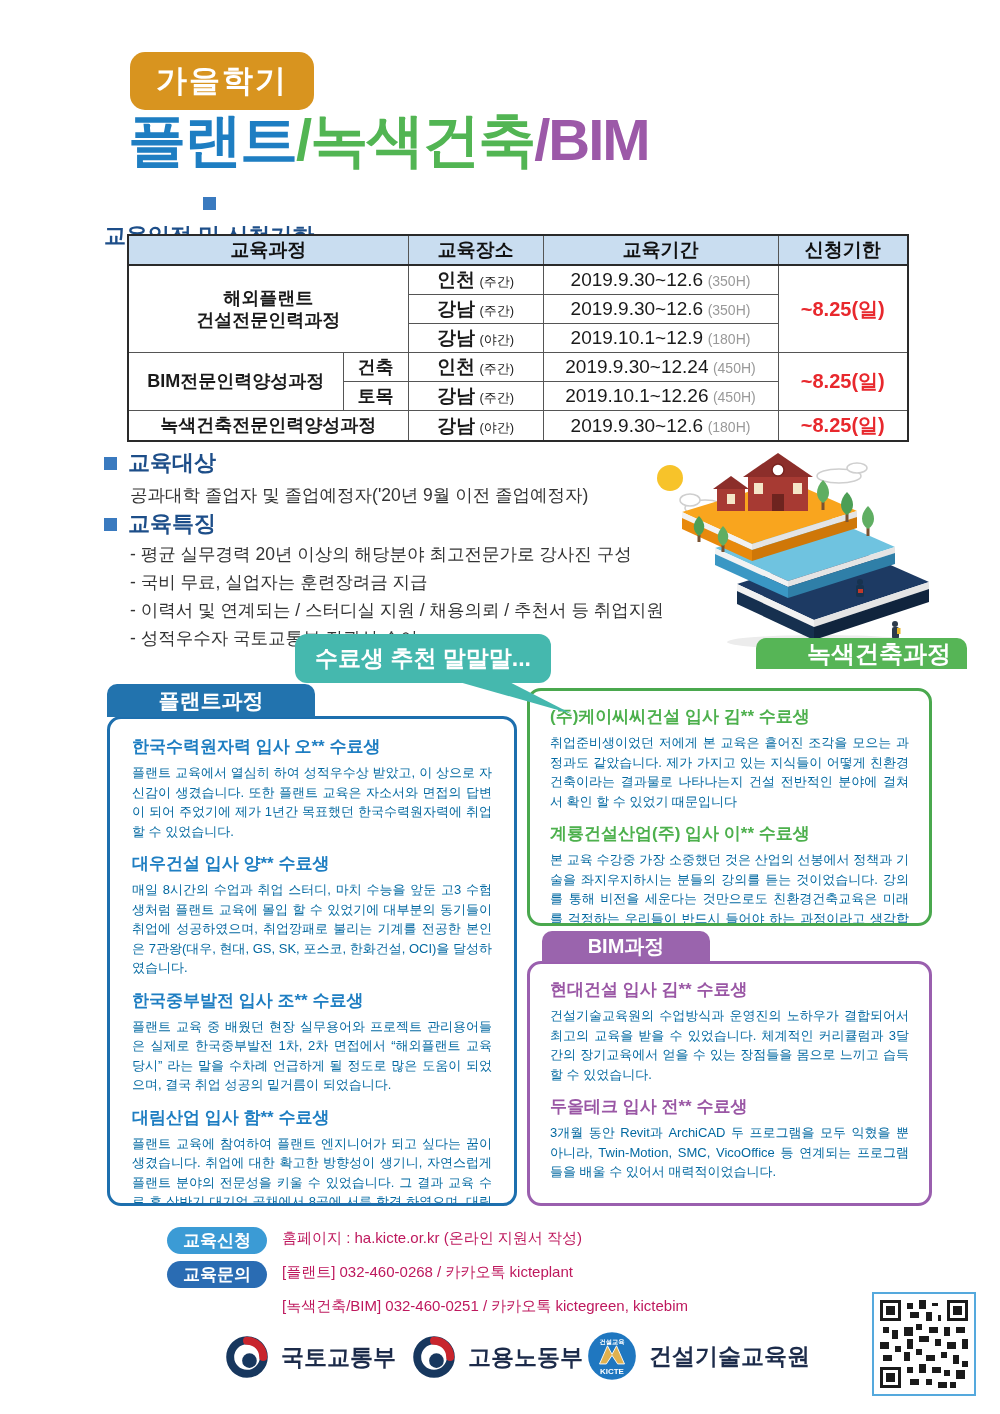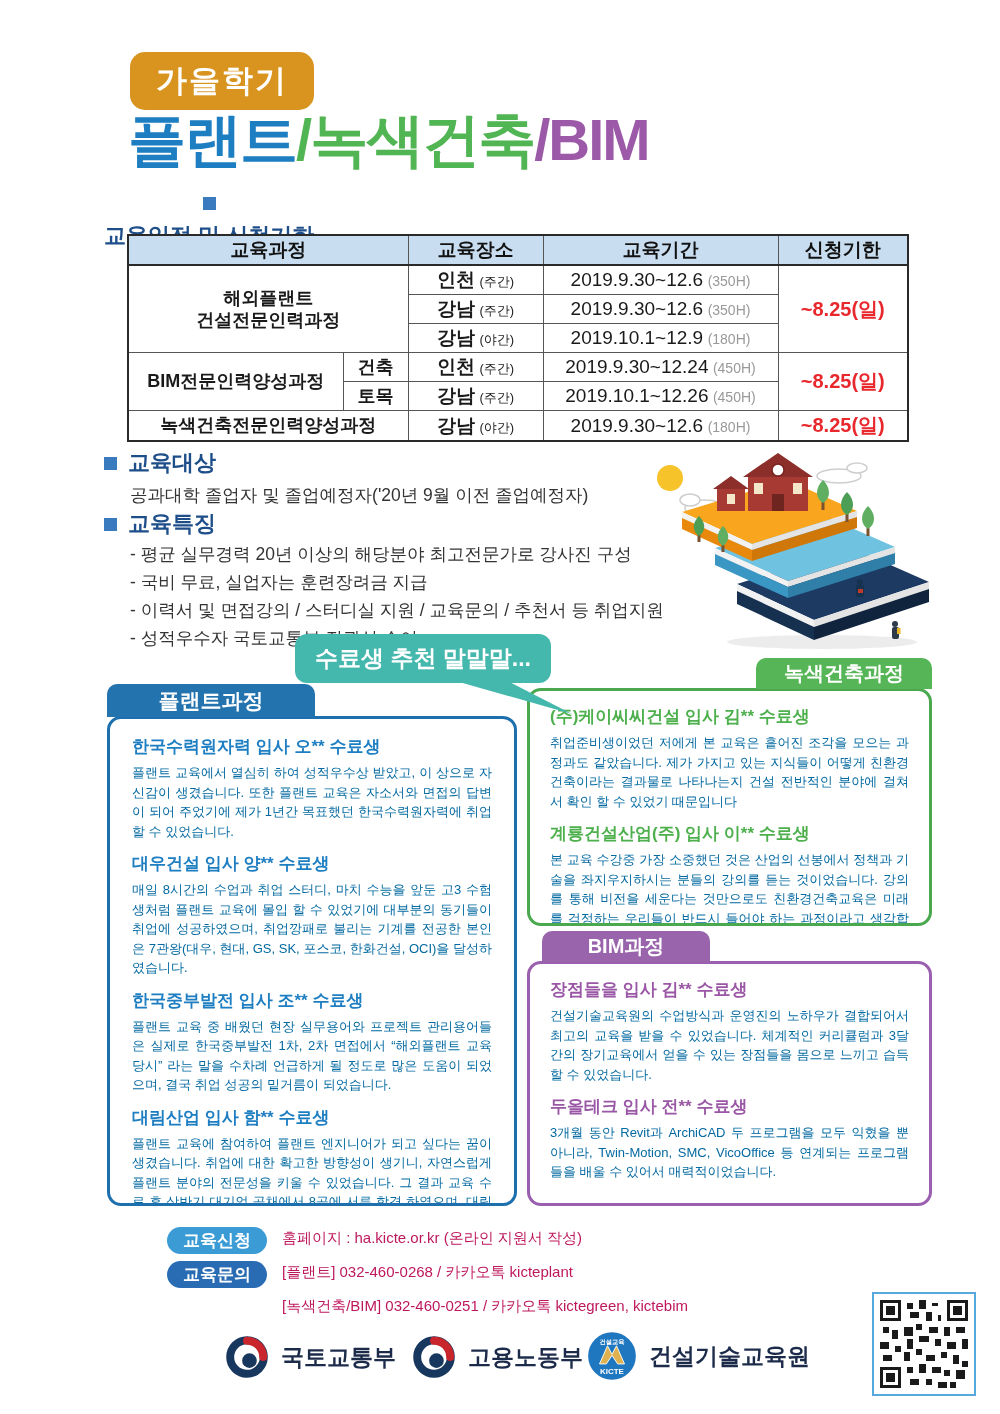--- a/index.html
+++ b/index.html
@@ -34,21 +34,21 @@
   .feat-line{font-size:17.5px;color:#333;line-height:28px;}
 
   
   .bubble{left:283px;top:634px;background:#45b8ae;color:#fff;font-size:23px;font-weight:bold;
           padding:9px 20px;border-radius:12px;z-index:6;}
   .bubble-tail{left:408px;top:676px;z-index:5;}
 
   
   .tab{color:#fff;font-weight:bold;text-align:center;border-radius:10px 10px 0 0;z-index:4;}
   .tab-plant{left:95px;top:684px;width:208px;height:33px;line-height:33px;font-size:21px;background:#2273ae;}
-  .tab-green{left:744px;top:658px;width:176px;height:31px;line-height:31px;font-size:20px;background:#56b556;}
+  .tab-green{left:744px;top:638px;width:176px;height:31px;line-height:31px;font-size:24px;background:#56b556;padding-left:35px;}
   .tab-bim{left:530px;top:931px;width:168px;height:31px;line-height:31px;font-size:20px;background:#9a64ad;}
   .box{background:#fff;border-radius:14px;box-sizing:border-box;overflow:hidden;z-index:3;}
   .box-plant{left:95px;top:716px;width:410px;height:490px;border:3px solid #1d6fae;padding:16px 22px;}
   .box-green{left:515px;top:688px;width:405px;height:238px;border:3px solid #4aa84e;padding:14px 20px;}
   .box-bim{left:515px;top:961px;width:405px;height:245px;border:3px solid #9a5fae;padding:14px 20px;}
   .testimonial{margin-bottom:11px;}
   .t-name{font-size:17px;font-weight:bold;margin-bottom:5px;}
   .n-blue{color:#1e7ec2}.n-green{color:#4db04d}.n-purple{color:#9a57a5}
   .t-text{font-size:13px;line-height:1.5;color:#0369a1;text-align:justify;}
 
@@ -140,21 +140,21 @@
   </div>
   <div class="abs body-text" style="left:118px;top:483px;">공과대학 졸업자 및 졸업예정자('20년 9월 이전 졸업예정자)</div>
 
   <div class="abs sec-heading" style="left:92px;top:509px;">
     <span class="sq"></span>
     <span>교육특징</span>
   </div>
   <div class="abs" style="left:118px;top:540px;">
     <div class="feat-line">- 평균 실무경력 20년 이상의 해당분야 최고전문가로 강사진 구성</div>
     <div class="feat-line">- 국비 무료, 실업자는 훈련장려금 지급</div>
-    <div class="feat-line">- 이력서 및 면접강의 / 스터디실 지원 / 교육문의 / 추천서 등 취업지원</div>
+    <div class="feat-line">- 이력서 및 연계되는 / 스터디실 지원 / 채용의뢰 / 추천서 등 취업지원</div>
     <div class="feat-line">- 성적우수자 국토교통부 장관상 수여</div>
   </div>
 
   <svg class="abs" style="left:595px;top:436px;" width="330" height="220" viewBox="0 0 330 220">
     <ellipse cx="215" cy="206" rx="95" ry="7" fill="#ececec"></ellipse>
 
     <circle cx="63" cy="42" r="13" fill="#f7c32a"></circle>
     <g fill="#ffffff" stroke="#cfcfcf" stroke-width="1.5">
       <ellipse cx="98" cy="72" rx="20" ry="8"></ellipse>
         <ellipse cx="83" cy="64" rx="10" ry="6"></ellipse>
@@ -266,21 +266,21 @@
     </div>
     <div class="testimonial">
       <div class="t-name n-green">계룡건설산업(주) 입사 이** 수료생</div>
       <div class="t-text">본 교육 수강중 가장 소중했던 것은 산업의 선봉에서 정책과 기술을 좌지우지하시는 분들의 강의를 듣는 것이었습니다. 강의를 통해 비전을 세운다는 것만으로도 친환경건축교육은 미래를 걱정하는 우리들이 반드시 들어야  하는 과정이라고 생각합니다.</div>
     </div>
   </div>
 
   <div class="abs tab tab-bim">BIM과정</div>
   <div class="abs box box-bim">
     <div class="testimonial">
-      <div class="t-name n-purple">장점들을 입사 김** 수료생</div>
+      <div class="t-name n-purple">현대건설 입사 김** 수료생</div>
       <div class="t-text">건설기술교육원의 수업방식과 운영진의 노하우가 결합되어서 최고의 교육을 받을 수 있었습니다. 체계적인 커리큘럼과 3달간의 장기교육에서 얻을 수 있는 장점들을 몸으로 느끼고 습득 할 수 있었습니다.</div>
     </div>
     <div class="testimonial">
       <div class="t-name n-purple">두올테크 입사 전** 수료생</div>
       <div class="t-text">3개월 동안 Revit과 ArchiCAD 두 프로그램을 모두 익혔을 뿐 아니라, Twin-Motion, SMC, VicoOffice 등 연계되는 프로그램들을 배울 수 있어서 매력적이었습니다.</div>
     </div>
   </div>
 
   <div class="abs pill pill-apply">교육신청</div>
   <div class="abs contact-text" style="left:270px;top:1229px;">홈페이지 : ha.kicte.or.kr (온라인 지원서 작성)</div>

